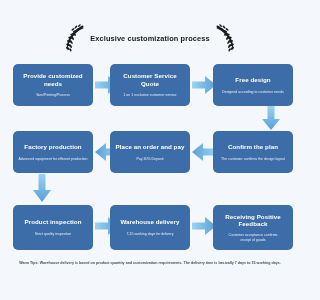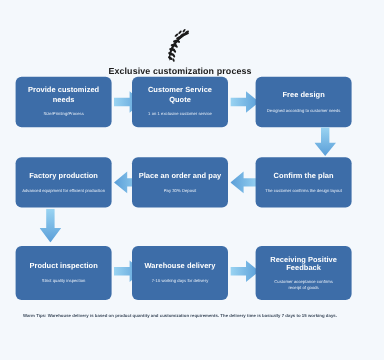--- a/index.html
+++ b/index.html
@@ -8,21 +8,21 @@
     background:#f4f8fc;
     font-family:"Liberation Sans", sans-serif;
     overflow:hidden;
     position:relative;
   }
   .canvas{position:absolute;inset:0;}
 
   
   .title-wrap{
     position:absolute;top:24px;left:0;width:300px;
-    display:flex;align-items:center;justify-content:center;gap:1px;flex-direction:column;
+    display:flex;align-items:center;justify-content:center;gap:1px;
   }
   .title-text{
     font-size:7.4px;font-weight:700;color:#1b1b1b;
     letter-spacing:.1px;white-space:nowrap;
     padding-bottom:1px;
   }
   .laurel{width:26px;height:30px;display:block;}
 
   
   .box{

